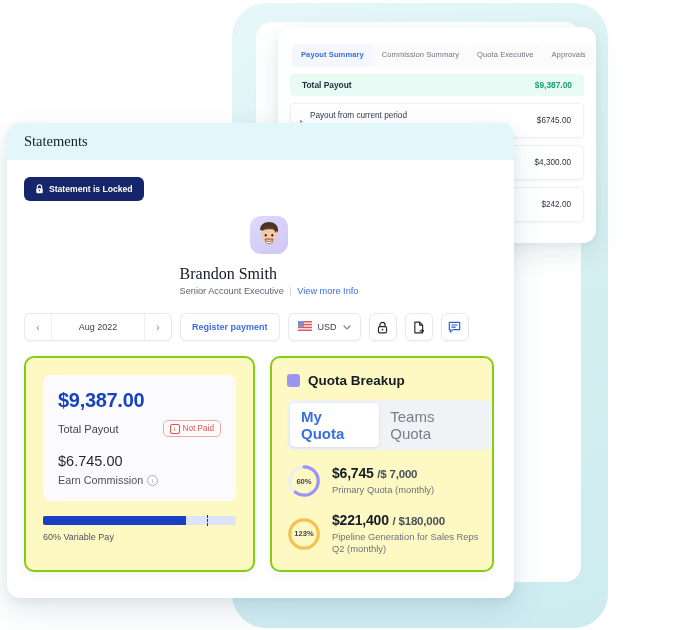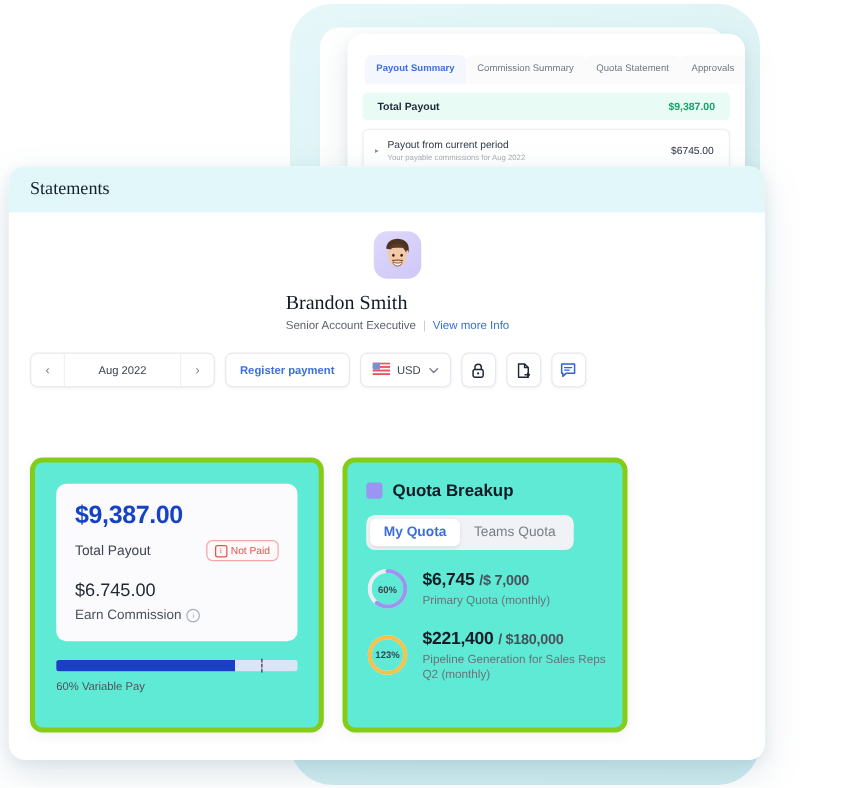--- a/index.html
+++ b/index.html
@@ -121,22 +121,22 @@
     font-size: 8.2px;
     color: #2b3242;
     white-space: nowrap;
     padding-left: 6px;
   }
 
   
   .statements-card {
     position: absolute;
     left: 7px;
-    top: 133px;
-    width: 605px;
+    top: 123px;
+    width: 507px;
     height: 475px;
     background: #ffffff;
     border-radius: 13px;
     box-shadow: 0 12px 30px rgba(80,120,140,0.17), 0 3px 9px rgba(80,120,140,0.09);
     overflow: hidden;
   }
   .statements-header {
     height: 37px;
     background: #e2f7f9;
     display: flex;
@@ -252,22 +252,22 @@
 
   
   .bottom-row {
     position: absolute;
     left: 17px;
     top: 233px;
     display: flex;
     gap: 15px;
   }
   .panel {
-    background: #5eead4;
-    border: 4px solid #84cc16;
+    background: #fef9c3;
+    border: 2px solid #84cc16;
     border-radius: 10px;
     box-shadow: 0 3px 10px rgba(50,70,100,0.06);
   }
   .payout-panel {
     width: 227px;
     height: 212px;
     padding: 0;
     position: relative;
   }
   .inner-card {
@@ -393,21 +393,21 @@
     color: #131b27;
   }
   .segmented {
     margin: 12px 0 0 15px;
     display: inline-flex;
     background: #f1f2f5;
     border-radius: 7px;
     padding: 3px;
   }
   .seg {
-    font-size: 11px;
+    font-size: 15px;
     padding: 5px 11px;
     border-radius: 5px;
     color: #777e89;
   }
   .seg.active {
     background: #ffffff;
     color: #3b6fe0;
     font-weight: bold;
     box-shadow: 0 1px 3px rgba(40,60,90,0.12);
   }
@@ -459,21 +459,21 @@
 
 <div class="teal-panel"></div>
 
 <div class="white-panel"></div>
 
 <div class="summary-card">
 
   <div class="tabs-row">
     <div class="tab active">Payout Summary</div>
     <div class="tab">Commission Summary</div>
-    <div class="tab">Quota Statement</div>
+    <div class="tab">Quota Executive</div>
     <div class="tab">Approvals</div>
   </div>
 
   <div class="total-row">
     <span class="label">Total Payout</span>
     <span class="value">$9,387.00</span>
   </div>
 
   <div class="payout-row">
     <span class="caret">▸</span>
@@ -500,20 +500,32 @@
     <span class="amount">$242.00</span>
   </div>
 </div>
 
 <div class="statements-card">
 
   <div class="statements-header">
     <span class="title">Statements</span>
   </div>
 
+  <div style="display:flex">
+    <div class="locked-badge">
+      <span>
+        <svg width="9" height="10" viewBox="0 0 12 14">
+          <path d="M3 6V4a3 3 0 016 0v2" fill="none" stroke="#ffffff" stroke-width="1.6"></path>
+          <rect x="1.5" y="6" width="9" height="7" rx="1.6" fill="#ffffff"></rect>
+          <circle cx="6" cy="9.2" r="1" fill="#15266b"></circle>
+        </svg>
+      </span>
+      <span>Statement is Locked</span>
+    </div>
+  </div>
 
   <div class="profile">
     <div class="avatar">
       <svg width="30" height="32" viewBox="0 0 30 32">
         <path d="M6 11c0-5 4-8 9-8s9 3 9 8c0 1.6-.3 3-.3 3" fill="#4a3323"></path>
         <ellipse cx="15" cy="17" rx="7.2" ry="8.4" fill="#f3c9a8"></ellipse>
         <path d="M7.6 11.2c1.8-3.2 5-4.6 8.4-4.2 2.6.3 5 1.8 6.2 4.2-1.4-.6-3.6-1-6.4-1-3 0-6 .4-8.2 1z" fill="#5a3c26"></path>
         <path d="M7.8 12.2c-.9-.2-1.6.5-1.5 1.6.1 1.1.9 1.9 1.8 1.8" fill="#f3c9a8"></path>
         <path d="M22.2 12.2c.9-.2 1.6.5 1.5 1.6-.1 1.1-.9 1.9-1.8 1.8" fill="#f3c9a8"></path>
         <ellipse cx="11.7" cy="16.2" rx="1" ry="1.2" fill="#2b1d12"></ellipse>

